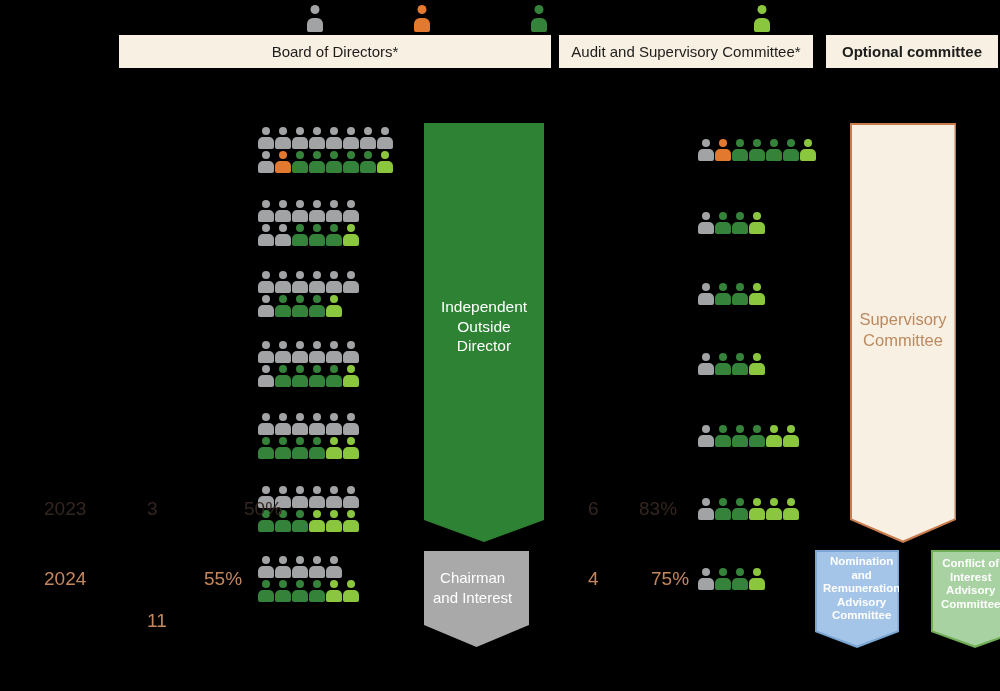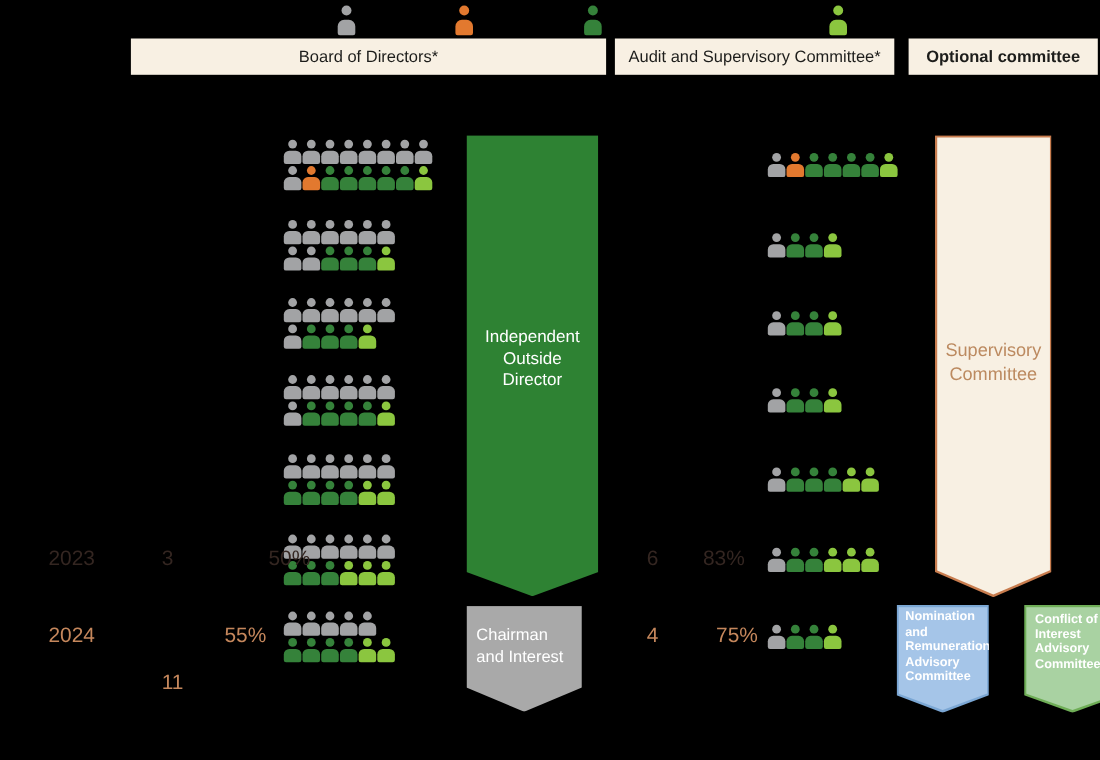--- a/index.html
+++ b/index.html
@@ -28,21 +28,21 @@
   
   .box{position:absolute;top:35px;height:33px;background:var(--cream);
     display:flex;align-items:center;justify-content:center;
     font-size:15px;color:var(--box-text);}
   #box-board{left:119px;width:432px;}
   #box-audit{left:559px;width:254px;}
   #box-optional{left:826px;width:172px;font-weight:bold;}
 
   
   .banner{position:absolute;}
-  .banner-text{position:absolute;color:#fff;white-space:pre-line;}
+  .banner-text{position:absolute;color:#fff;white-space:pre-line;text-align:center;}
   #banner-independent{left:424px;top:123px;width:120px;height:419px;background:var(--banner-green);
     clip-path:polygon(0 0,100% 0,100% calc(100% - 22px),50% 100%,0 calc(100% - 22px));}
   #banner-independent .banner-text{top:174px;width:100%;text-align:center;font-size:15.5px;line-height:19.5px;font-weight:500;}
   #banner-chairman{left:424px;top:551px;width:105px;height:96px;background:var(--banner-gray);
     clip-path:polygon(0 0,100% 0,100% calc(100% - 22px),50% 100%,0 calc(100% - 22px));}
   #banner-chairman .banner-text{top:17px;left:9px;font-size:15px;line-height:20px;font-weight:500;}
 
   .chevron-outer{position:absolute;}
   .chevron-inner{position:absolute;left:1.5px;top:1.5px;right:1.5px;bottom:2.5px;}
   #banner-governance{left:850px;top:123px;width:106px;height:420px;background:var(--gov-border);

